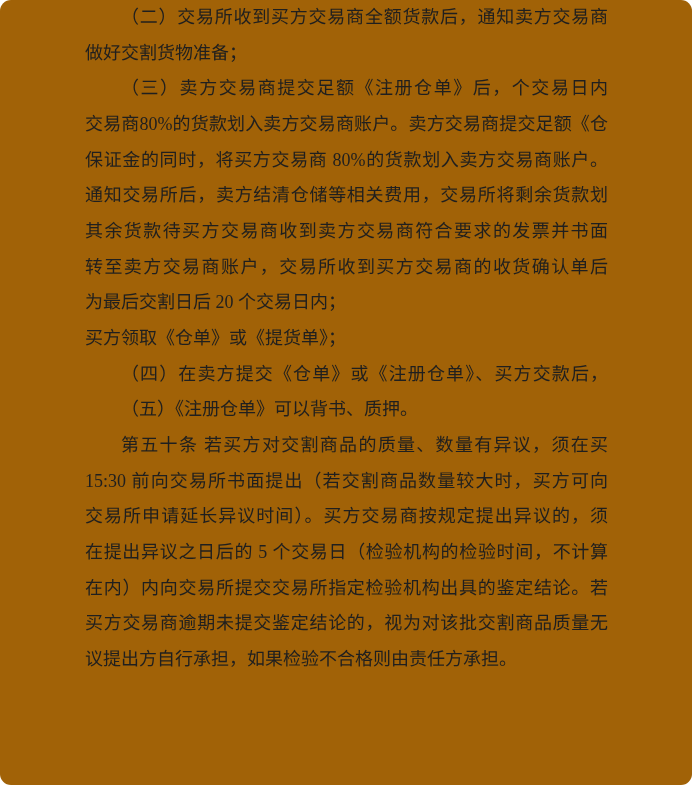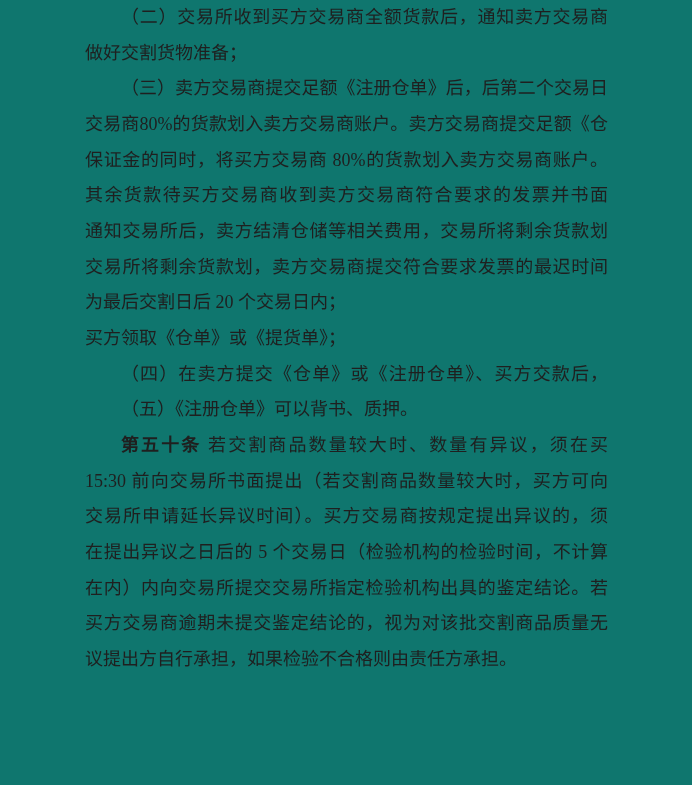--- a/index.html
+++ b/index.html
@@ -9,21 +9,22 @@
   body {
     width: 692px;
     height: 785px;
     background: #ffffff;
     overflow: hidden;
   }
   .page {
     position: relative;
     width: 692px;
     height: 785px;
-    background: #0f766e;
+    background: #a16207;
+    border-radius: 11px;
   }
   .text-block {
     position: absolute;
     left: 85px;
     top: 0px;
     width: 523px;
     font-family: "Liberation Serif", "DejaVu Serif", serif;
     font-size: 18px;
     line-height: 35.68px;
     color: #1f1f1f;
@@ -37,42 +38,42 @@
   .line.fill {
     white-space: normal;
     text-align: justify;
     text-align-last: justify;
     text-justify: inter-character;
   }
   .line.indent {
     text-indent: 2em;
   }
   .seg.bold {
-    font-weight: 700;
+    font-weight: 400;
     font-family: "Liberation Sans", "DejaVu Sans", sans-serif;
   }
 </style>
 </head>
 <body>
 
 <div class="page">
   <div class="text-block" id="textBlock" style="color: rgb(31, 31, 31);">
       <div class="line fill indent"><span class="seg">（二）交易所收到买方交易商全额货款后，通知卖方交易商</span></div>
       <div class="line"><span class="seg">做好交割货物准备；</span></div>
-      <div class="line fill indent"><span class="seg">（三）卖方交易商提交足额《注册仓单》后，后第二个交易日</span></div>
+      <div class="line fill indent"><span class="seg">（三）卖方交易商提交足额《注册仓单》后，个交易日内</span></div>
       <div class="line fill"><span class="seg">交易商80%的货款划入卖方交易商账户。卖方交易商提交足额《仓</span></div>
       <div class="line fill"><span class="seg">保证金的同时，将买方交易商 80%的货款划入卖方交易商账户。</span></div>
+      <div class="line fill"><span class="seg">通知交易所后，卖方结清仓储等相关费用，交易所将剩余货款划</span></div>
       <div class="line fill"><span class="seg">其余货款待买方交易商收到卖方交易商符合要求的发票并书面</span></div>
-      <div class="line fill"><span class="seg">通知交易所后，卖方结清仓储等相关费用，交易所将剩余货款划</span></div>
-      <div class="line fill"><span class="seg">交易所将剩余货款划，卖方交易商提交符合要求发票的最迟时间</span></div>
+      <div class="line fill"><span class="seg">转至卖方交易商账户，交易所收到买方交易商的收货确认单后</span></div>
       <div class="line"><span class="seg">为最后交割日后 20 个交易日内；</span></div>
       <div class="line"><span class="seg">买方领取《仓单》或《提货单》；</span></div>
       <div class="line fill indent"><span class="seg">（四）在卖方提交《仓单》或《注册仓单》、买方交款后，</span></div>
       <div class="line indent"><span class="seg">（五）《注册仓单》可以背书、质押。</span></div>
-      <div class="line fill indent"><span class="seg bold">第五十条</span><span class="seg"> 若交割商品数量较大时、数量有异议，须在买</span></div>
+      <div class="line fill indent"><span class="seg bold">第五十条</span><span class="seg"> 若买方对交割商品的质量、数量有异议，须在买</span></div>
       <div class="line fill"><span class="seg">15:30 前向交易所书面提出（若交割商品数量较大时，买方可向</span></div>
       <div class="line fill"><span class="seg">交易所申请延长异议时间）。买方交易商按规定提出异议的，须</span></div>
       <div class="line fill"><span class="seg">在提出异议之日后的 5 个交易日（检验机构的检验时间，不计算</span></div>
       <div class="line fill"><span class="seg">在内）内向交易所提交交易所指定检验机构出具的鉴定结论。若</span></div>
       <div class="line fill"><span class="seg">买方交易商逾期未提交鉴定结论的，视为对该批交割商品质量无</span></div>
       <div class="line"><span class="seg">议提出方自行承担，如果检验不合格则由责任方承担。</span></div>
     </div>
 </div>
 
 </body></html>

